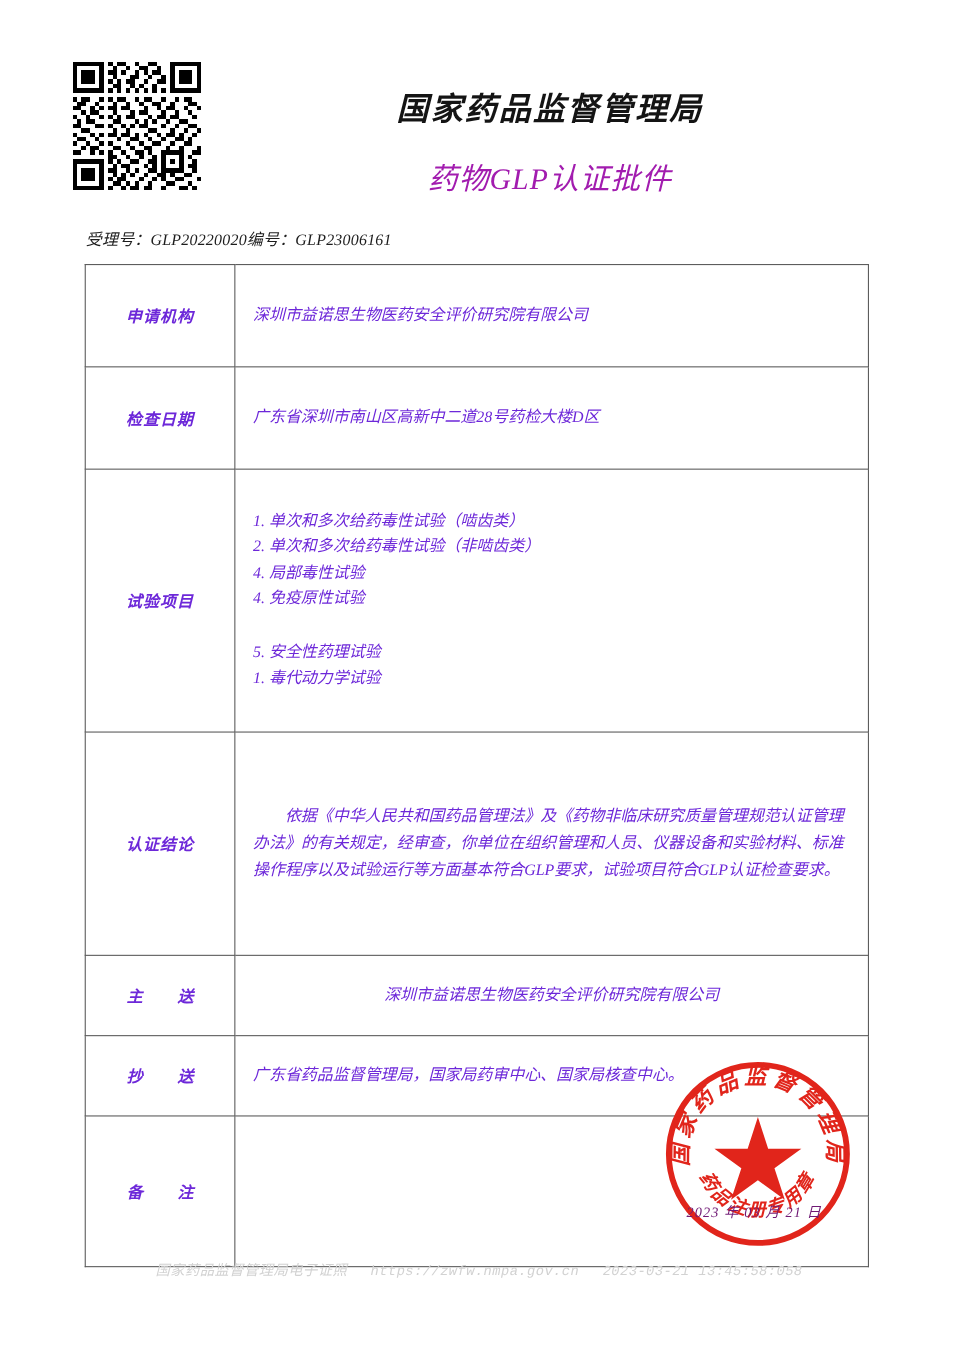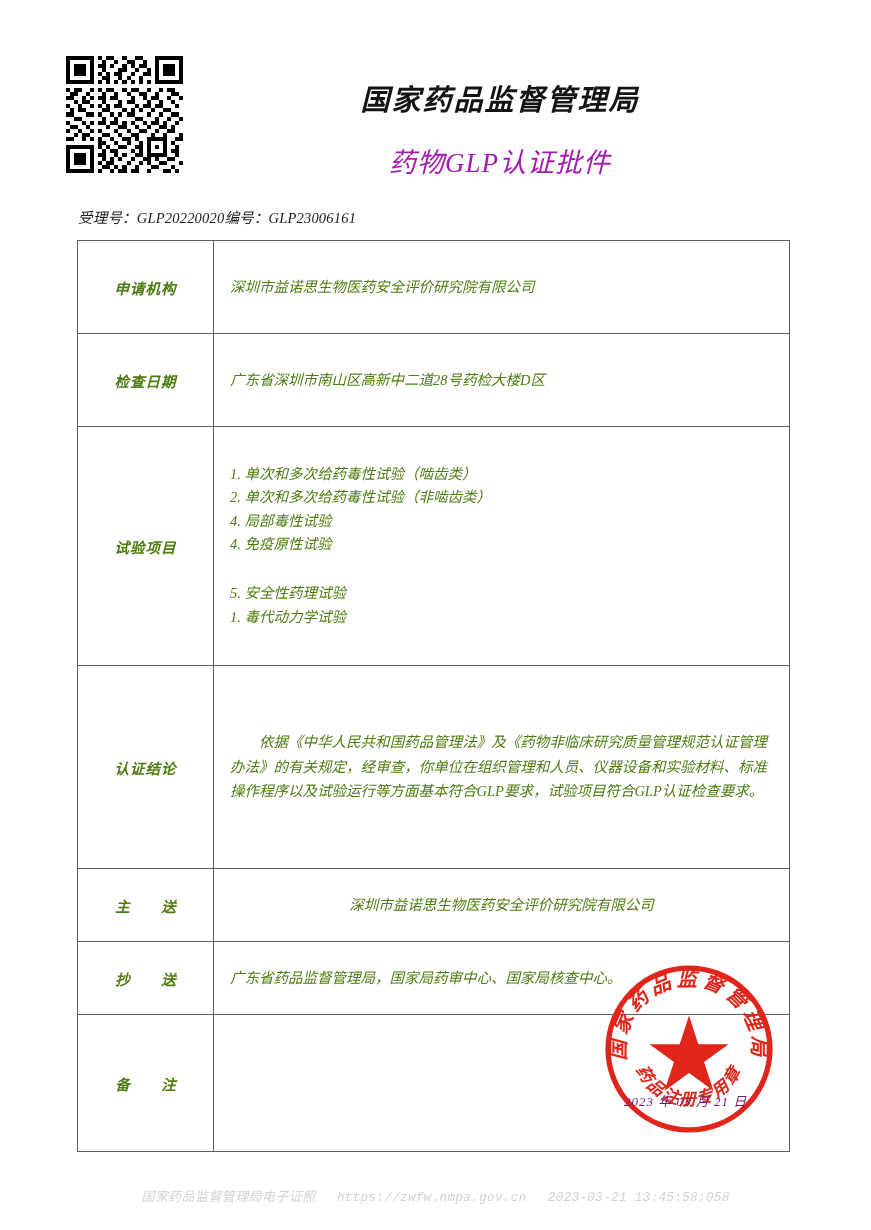--- a/index.html
+++ b/index.html
@@ -81,21 +81,21 @@
     left: 77px;
     top: 240px;
     width: 713px;
     border-collapse: collapse;
     table-layout: fixed;
   }
   .cert-table td {
     border: 1px solid #5d5d5d;
     vertical-align: middle;
     font-size: 14.5px;
-    color: #4d7c0f;
+    color: #6d28d9;
   }
   .lbl-cell {
     width: 127px;
     text-align: center;
     font-weight: 700;
     font-size: 15.5px;
     letter-spacing: 1px;
     color: #111;
     padding: 6px 4px;
   }
@@ -150,21 +150,21 @@
     color: #701a75;
     letter-spacing: 1px;
     white-space: nowrap;
     margin-top: 11px;
   }
 
   
   .footer {
     position: absolute;
     left: 0;
-    top: 1186px;
+    top: 1144px;
     width: 871px;
     text-align: center;
     font-size: 13px;
     color: #d2d2d2;
     letter-spacing: 0.4px;
     white-space: nowrap;
   }
   .footer .f-sep { display: inline-block; width: 14px; }
   .footer .f-url { font-family: "Liberation Mono", "DejaVu Sans Mono", monospace; font-size: 12.5px; }
   .footer .f-ts  { font-family: "Liberation Mono", "DejaVu Sans Mono", monospace; font-size: 12.5px; }

